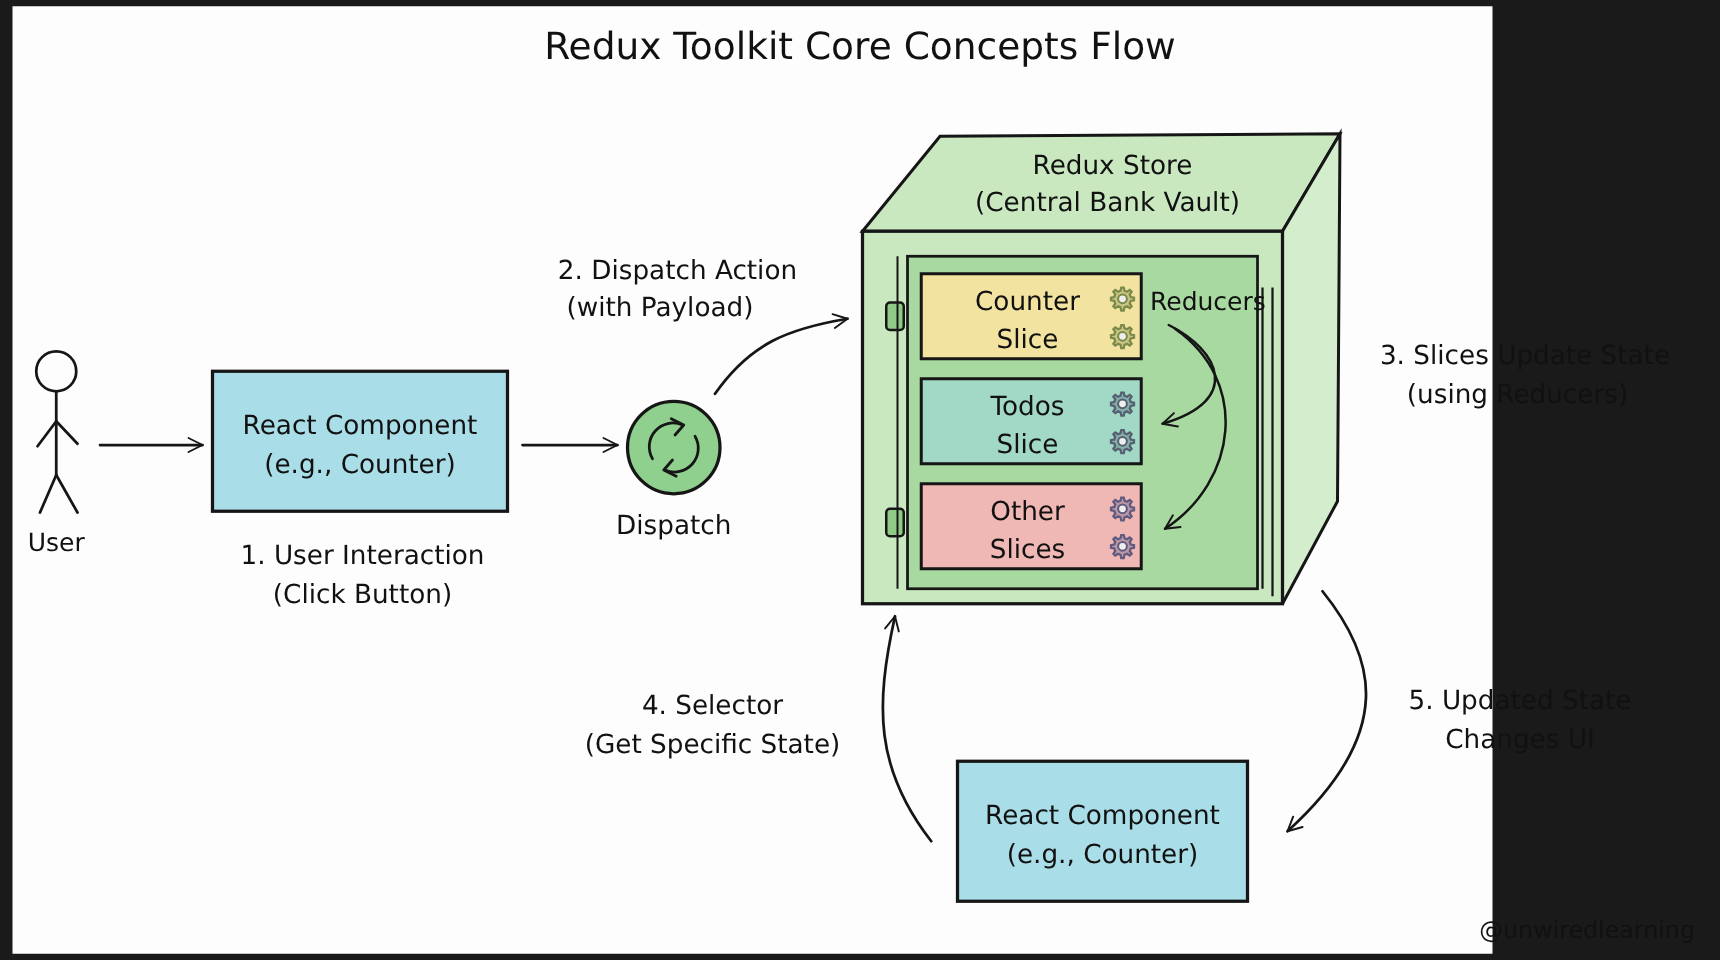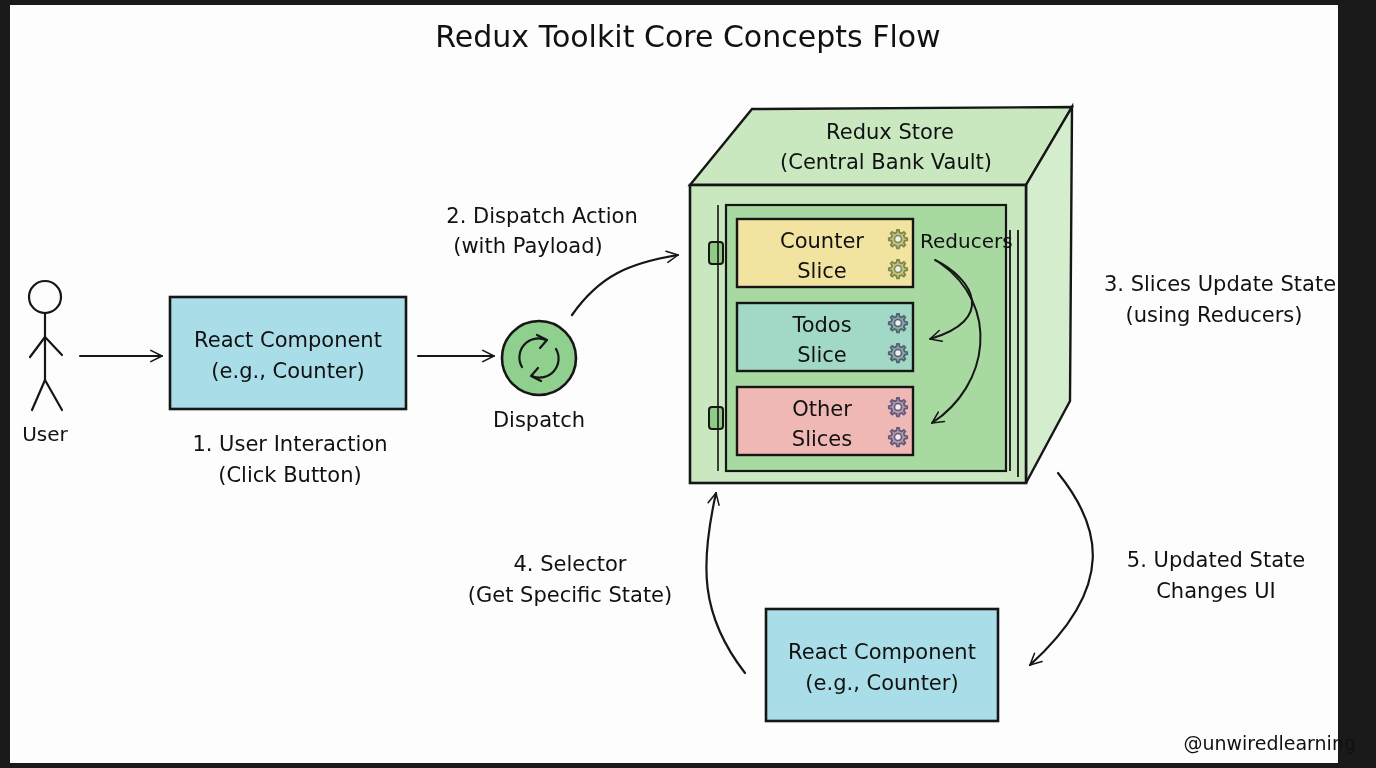--- a/index.html
+++ b/index.html
@@ -4,21 +4,21 @@
   <style>
     html, body { margin: 0; padding: 0; }
     body {
       width: 1376px; height: 768px; overflow: hidden;
       background: #1a1a1a;
       font-family: "DejaVu Sans", sans-serif;
       position: relative;
     }
     #canvas {
       position: absolute; left: 10px; top: 5px;
-      width: 1328px; height: 758px;
+      width: 1184px; height: 758px;
       background: #fdfdfd;
     }
     svg#diagram { position: absolute; left: 0; top: 0; }
     .txt {
       font-family: "DejaVu Sans", sans-serif;
       fill: #111;
     }
     .stroke { stroke: #161616; fill: none; stroke-linecap: round; stroke-linejoin: round; }
   </style>
 </head>

